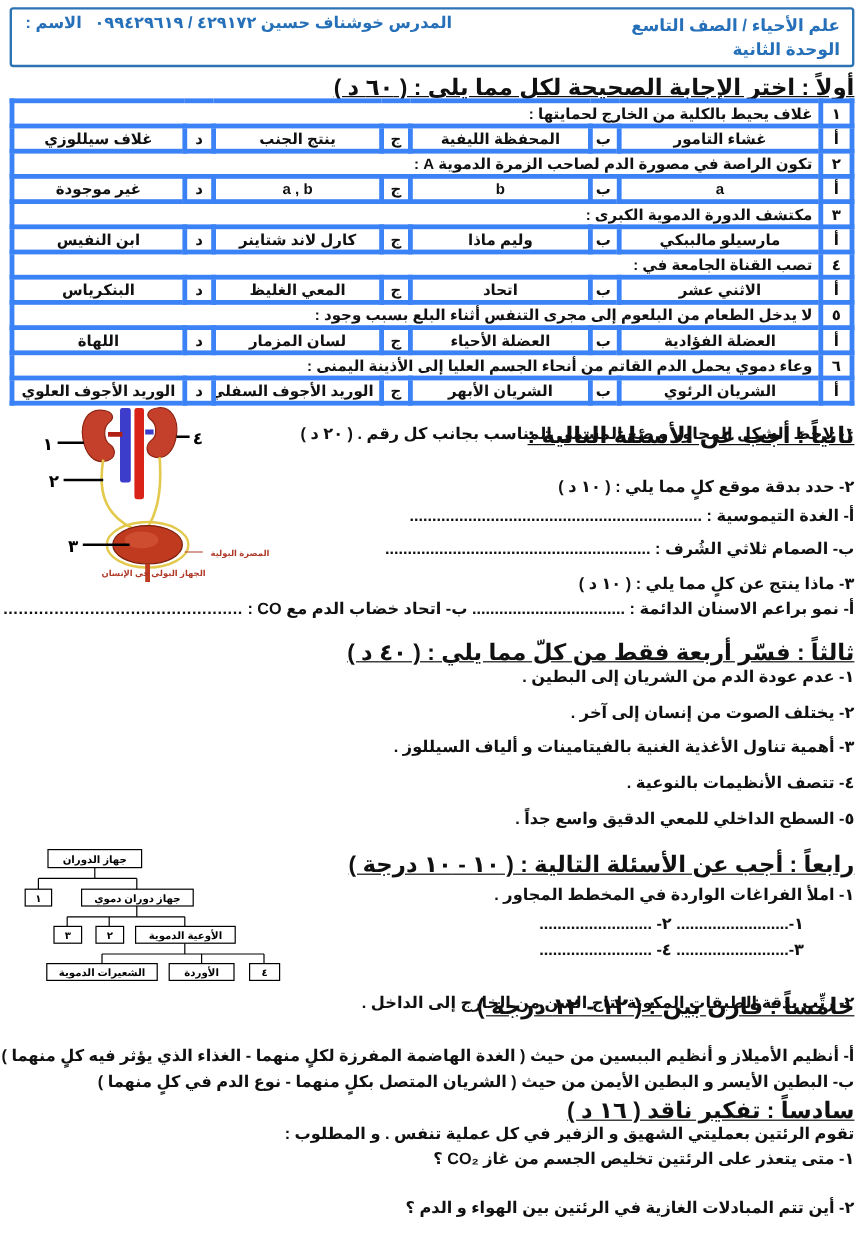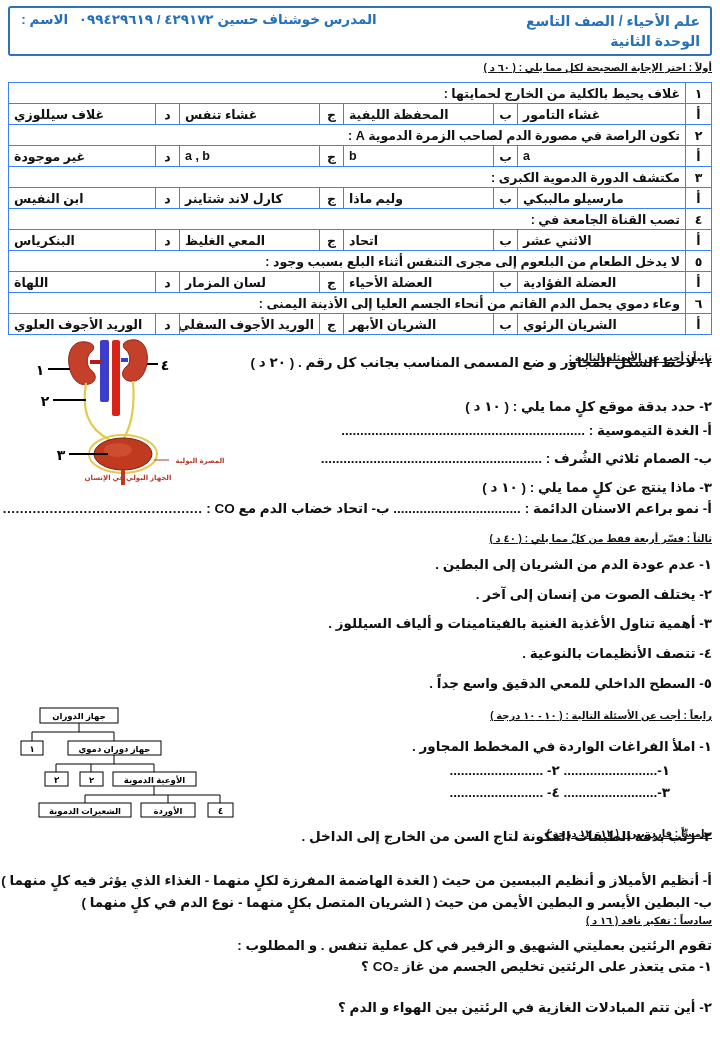--- a/index.html
+++ b/index.html
@@ -11,34 +11,34 @@
   .hdr { position:absolute; top:6px; right:8px; left:8px; height:50px;
          border:2px solid #2e74b5; border-radius:3px; display:flex; direction:rtl;
          color:#2570b8; font-weight:bold; }
   .hdr-right { width:46%; display:flex; flex-direction:column; justify-content:space-around;
                align-items:flex-start; padding:3px 10px; font-size:14px; }
   .hdr-left { width:54%; display:flex; flex-direction:row; justify-content:space-around;
               padding:3px 8px; font-size:13.5px; }
   .hdr-left .t1 { text-align:right; }
   .hdr-left .t2 { text-align:right; padding-right:4px; }
 
-  .sec-head { position:absolute; right:8px; font-size:10px; font-weight:bold;
+  .sec-head { position:absolute; right:8px; font-size:19px; font-weight:bold;
               text-decoration:underline; white-space:nowrap; }
   .line { position:absolute; right:8px; font-size:13.5px; font-weight:bold; white-space:nowrap; }
   .dots { letter-spacing:0.5px; font-weight:bold; }
 
   
   table.mcq { position:absolute; top:82px; right:8px; width:704px; border-collapse:collapse;
               direction:rtl; table-layout:fixed; }
-  table.mcq td { border:1px solid #3b82f6; height:21px; font-size:12.5px; font-weight:bold;
+  table.mcq td { border:4px solid #3b82f6; height:21px; font-size:12.5px; font-weight:bold;
                  padding:0 5px; overflow:hidden; white-space:nowrap; }
   td.num { text-align:center; padding:0; }
   td.qtext { text-align:right; }
   td.ltr { text-align:center; padding:0; }
-  td.ans { text-align:left; }
+  td.ans { text-align:center; }
 
   .fig { position:absolute; }
   svg text { font-family:"Liberation Sans","DejaVu Sans",sans-serif; }
 </style>
 </head>
 <body>
 
 <div class="page">
 
   <div class="hdr">
@@ -69,21 +69,21 @@
       <tr>
         <td class="num">١</td>
         <td class="qtext" colspan="7">غلاف يحيط بالكلية من الخارج لحمايتها :</td>
       </tr>
       <tr>
         <td class="ltr">أ</td>
         <td class="ans">غشاء التامور</td>
         <td class="ltr">ب</td>
         <td class="ans">المحفظة الليفية</td>
         <td class="ltr">ج</td>
-        <td class="ans">غشاء تنفس</td>
+        <td class="ans">ينتج الجنب</td>
         <td class="ltr">د</td>
         <td class="ans">غلاف سيللوزي</td>
       </tr>
       <tr>
         <td class="num">٢</td>
         <td class="qtext" colspan="7">تكون الراصة في مصورة الدم لصاحب الزمرة الدموية A :</td>
       </tr>
       <tr>
         <td class="ltr">أ</td>
         <td class="ans">a</td>

